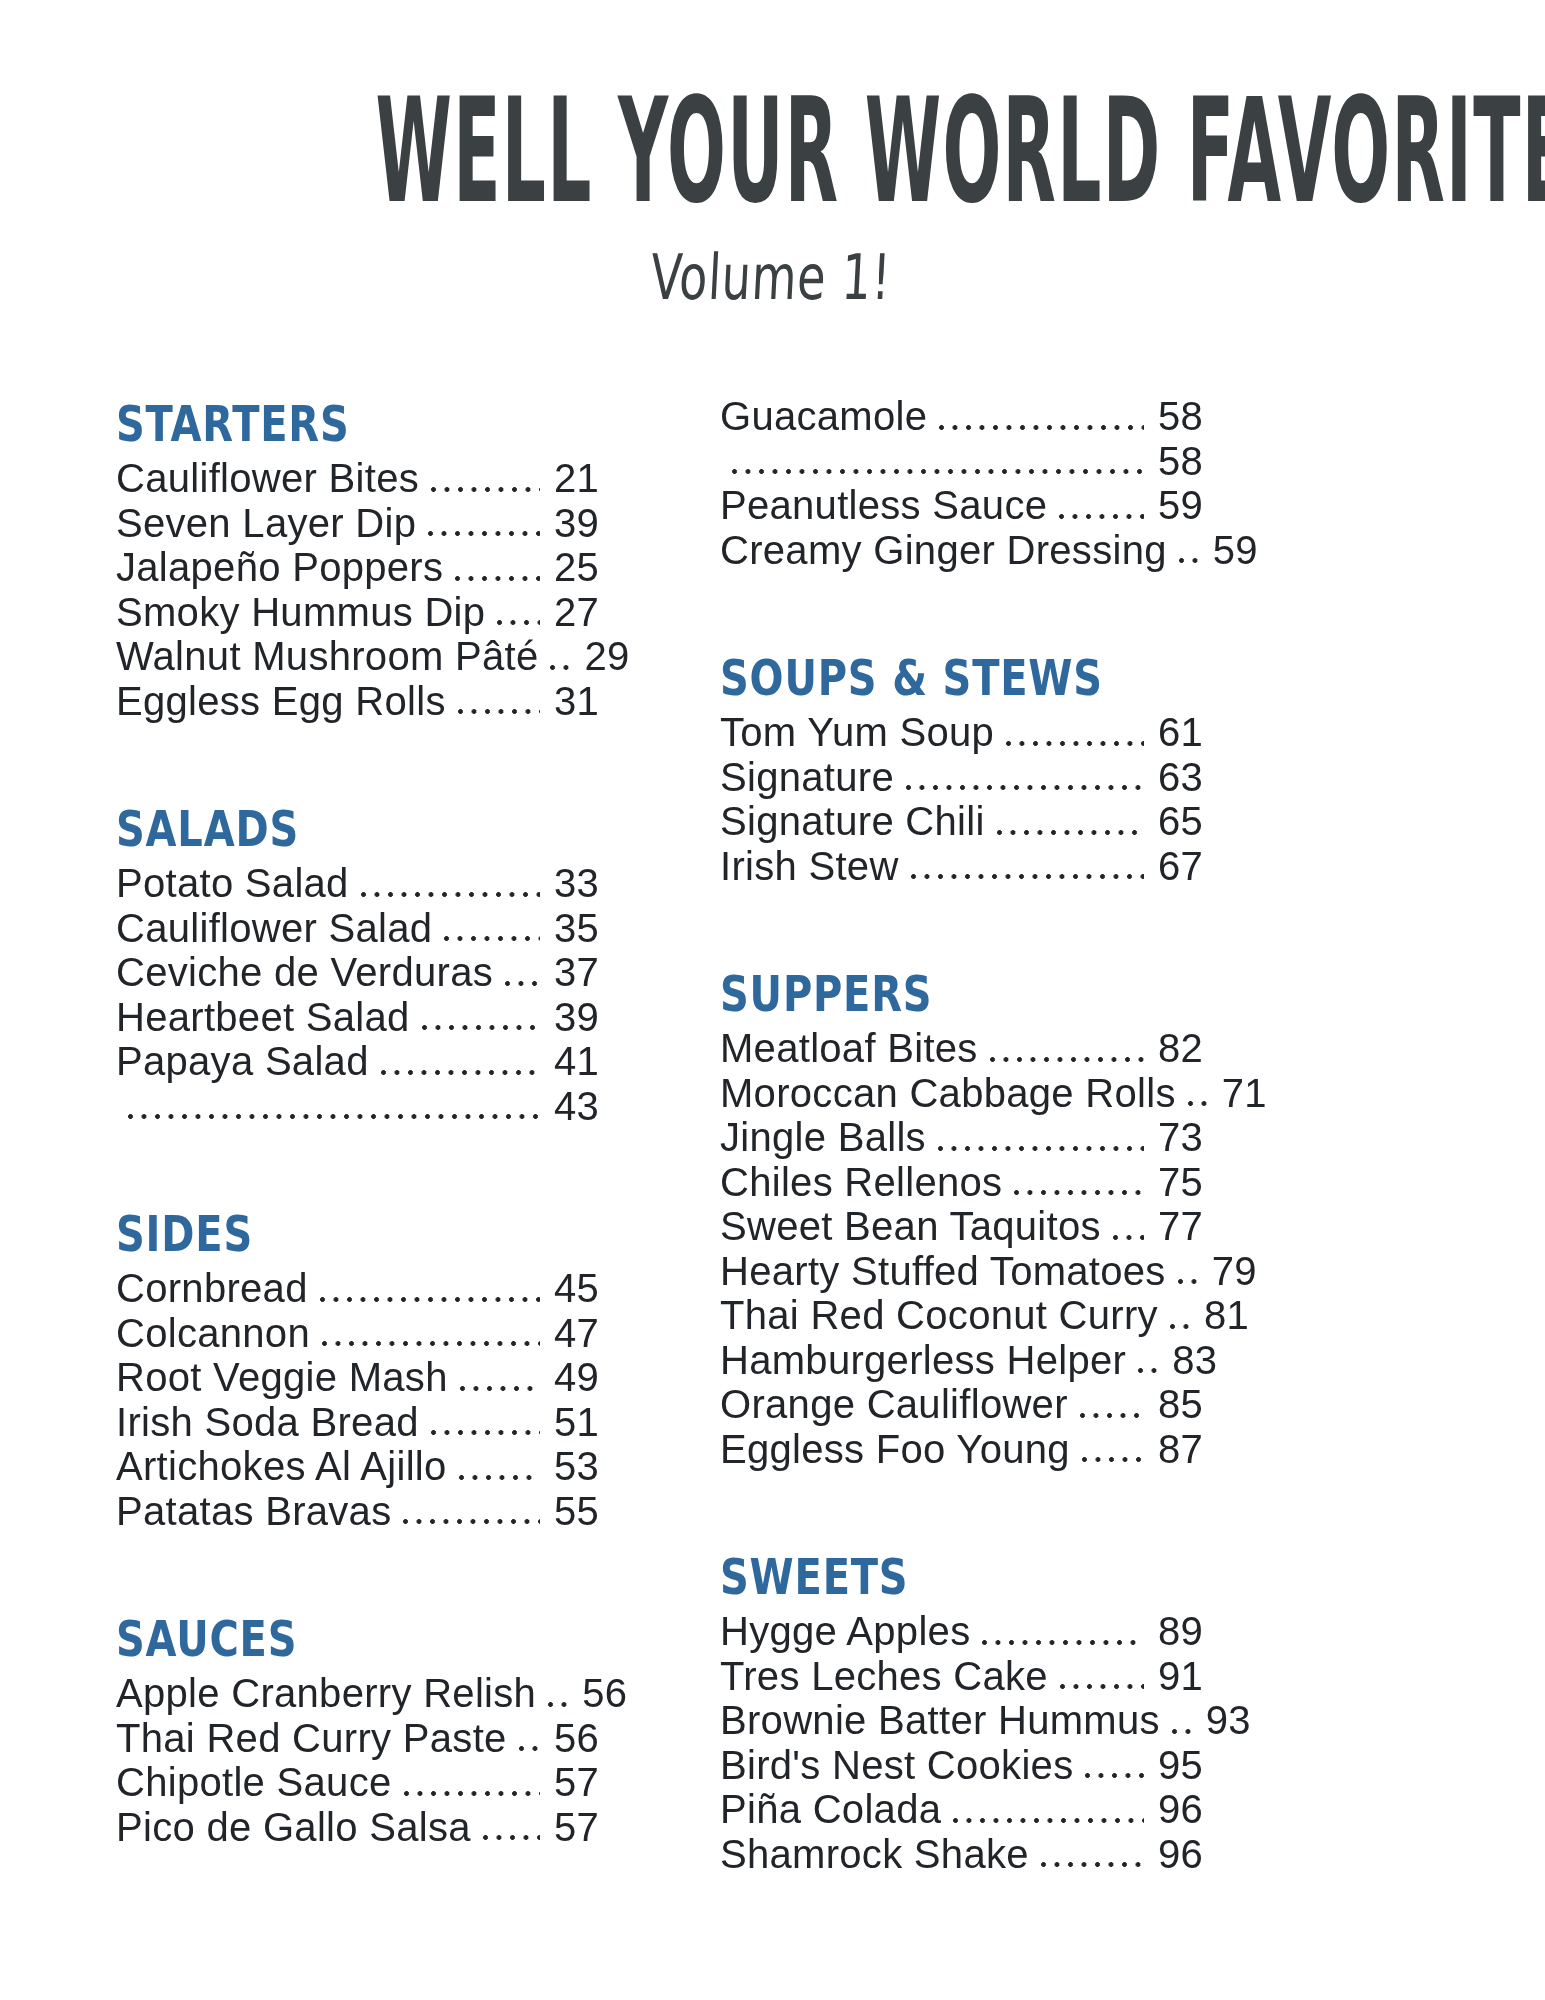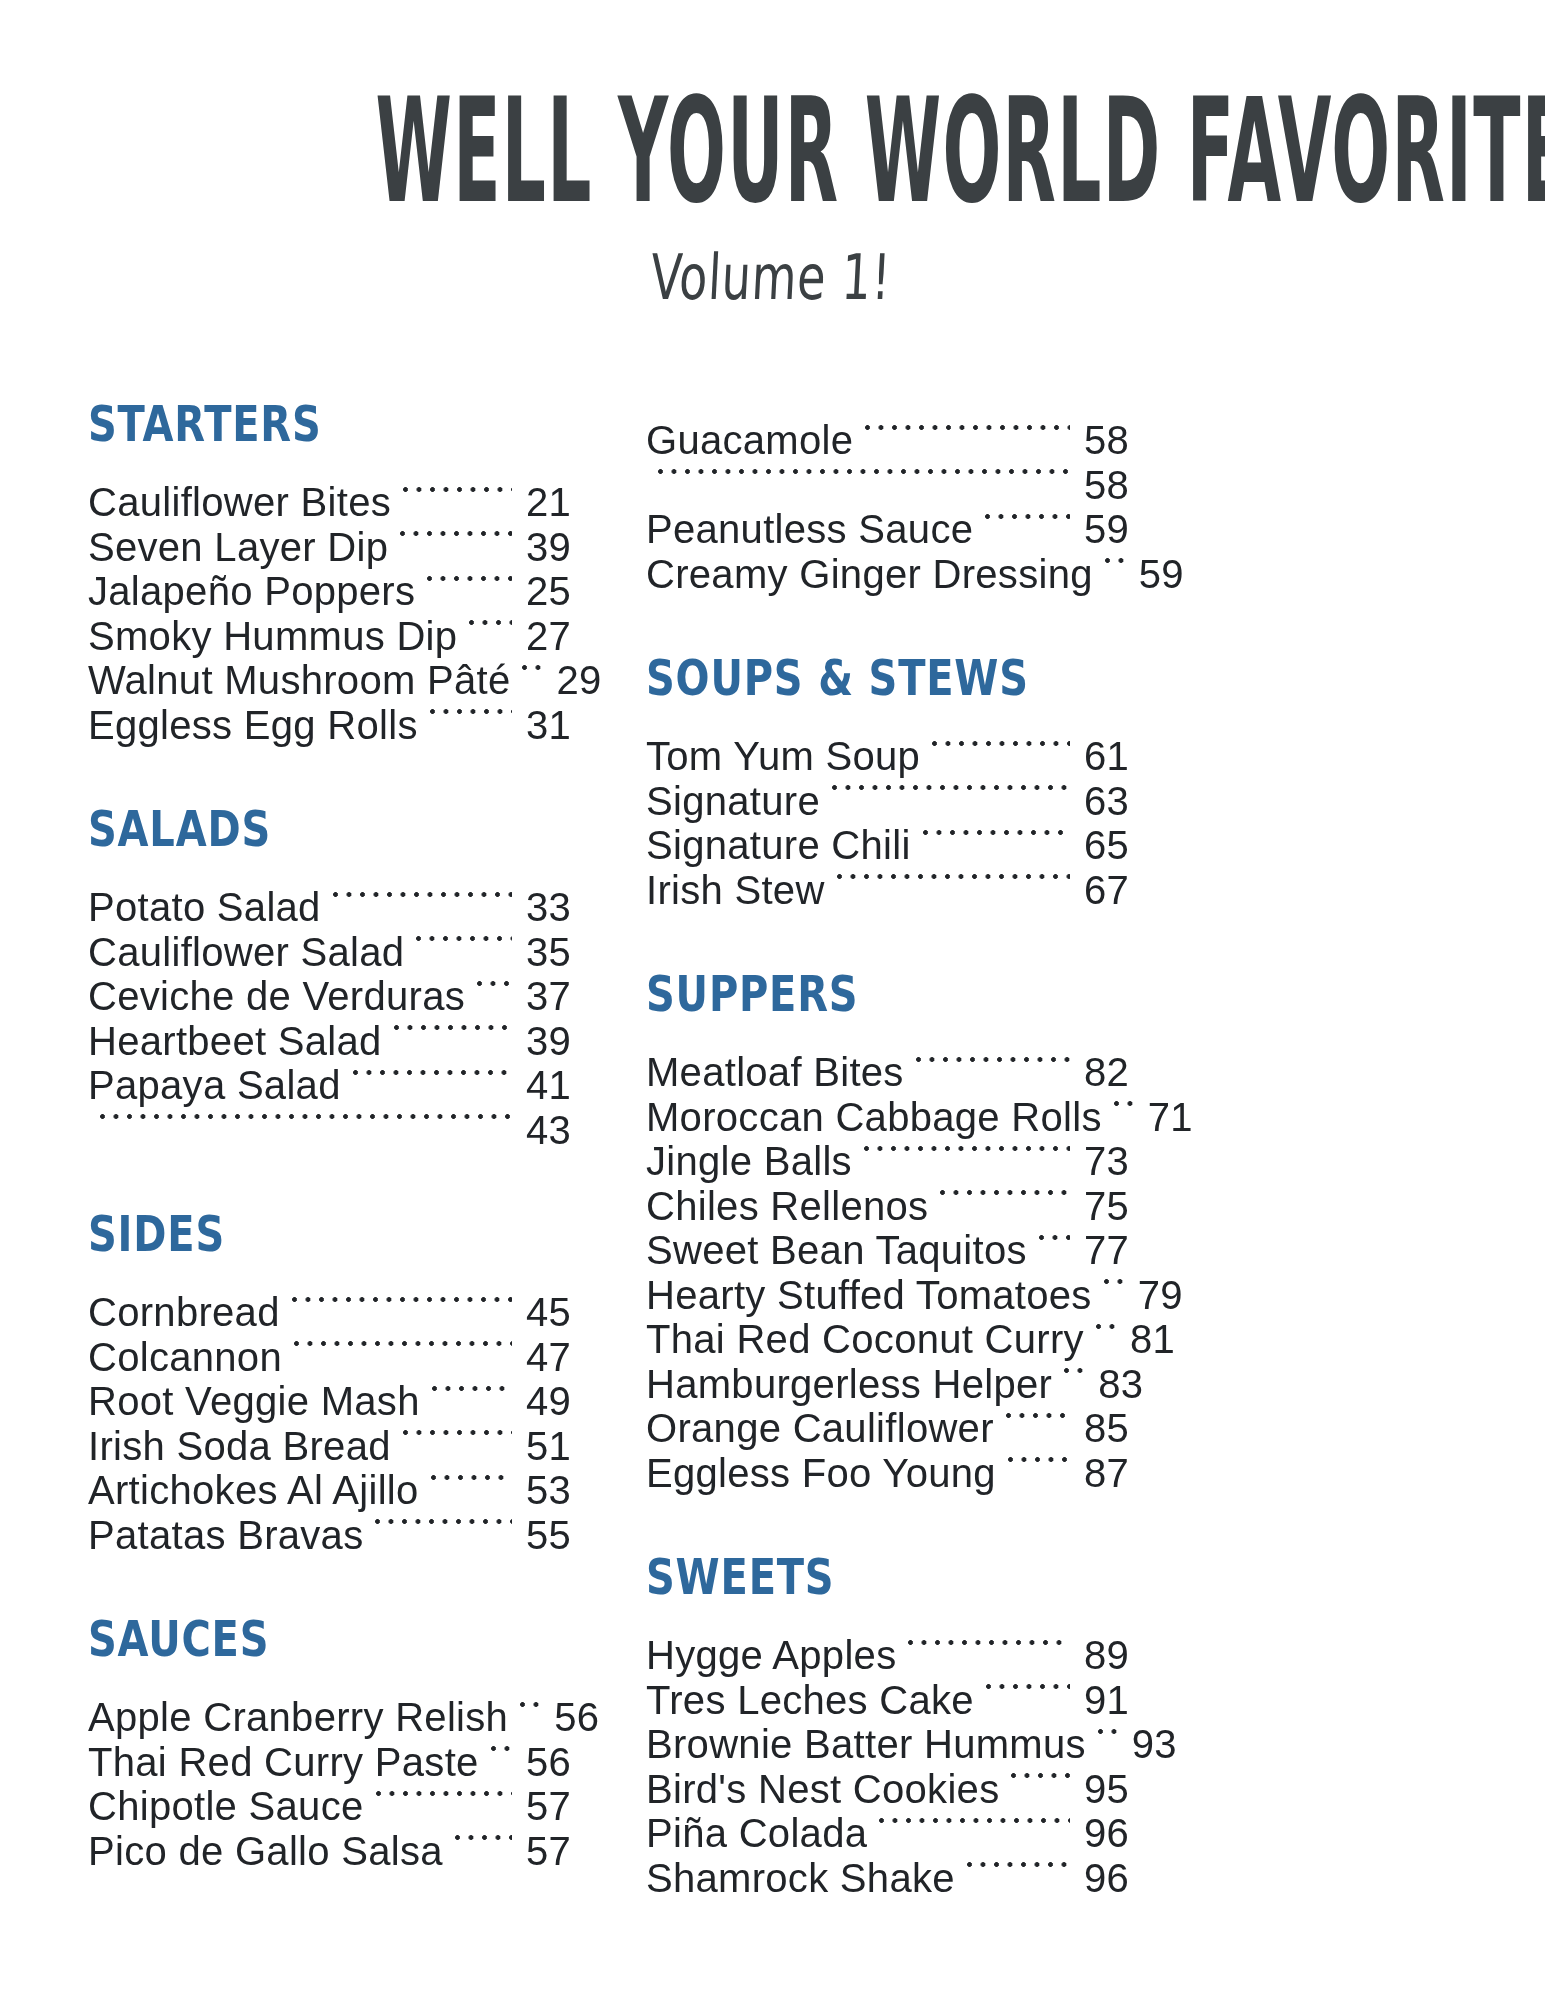--- a/index.html
+++ b/index.html
@@ -41,22 +41,22 @@
     line-height: 1;
     letter-spacing: 1px;
     color: var(--title-charcoal, #3b4043);
     transform: scale(0.82, 1.12) skewX(-4deg);
     transform-origin: center top;
     white-space: nowrap;
   }
   .columns {
     display: flex;
     margin-top: 92px;
-    padding-left: 88px;
-    gap: 68px;
+    padding-left: 116px;
+    gap: 114px;
   }
   .column {
     width: 490px;
     flex: none;
   }
   section.toc-section + section.toc-section {
     margin-top: 76px;
   }
   h2.section-heading {
     margin: 0 0 2px 0;
@@ -90,21 +90,20 @@
     margin: 0 14px 9px 12px;
     background-image: radial-gradient(circle at 2.5px 2.5px, var(--text-dark, #212428) 2.1px, transparent 2.7px);
     background-size: 13.5px 5px;
     background-repeat: repeat-x;
     background-position: left bottom;
   }
   .entry-page {
     flex: none;
     width: 52px;
     text-align: left;
-    margin-top: 24px;
   }
 </style>
 </head>
 <body>
 
 <div class="page">
   <header>
     <h1 class="page-title">WELL YOUR WORLD FAVORITES!</h1>
     <br>
     <div class="page-subtitle">Volume 1!</div>

